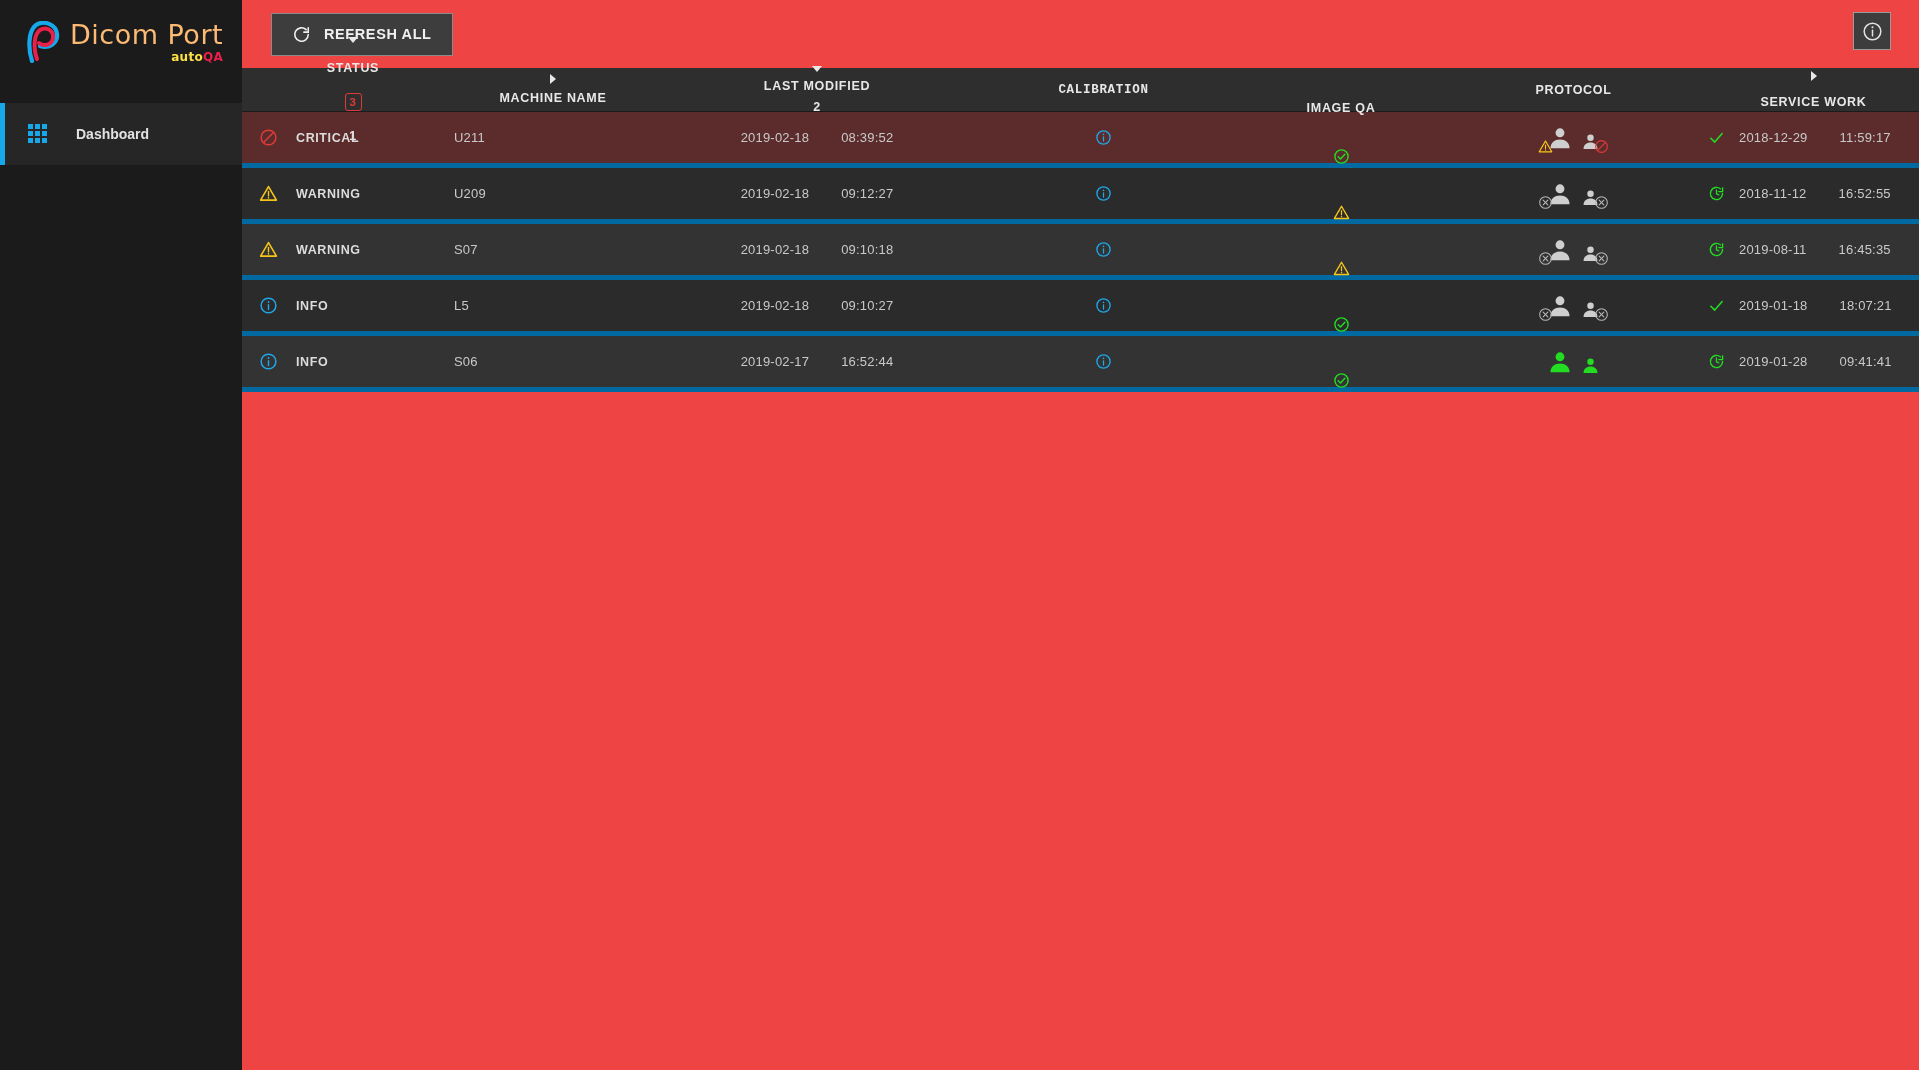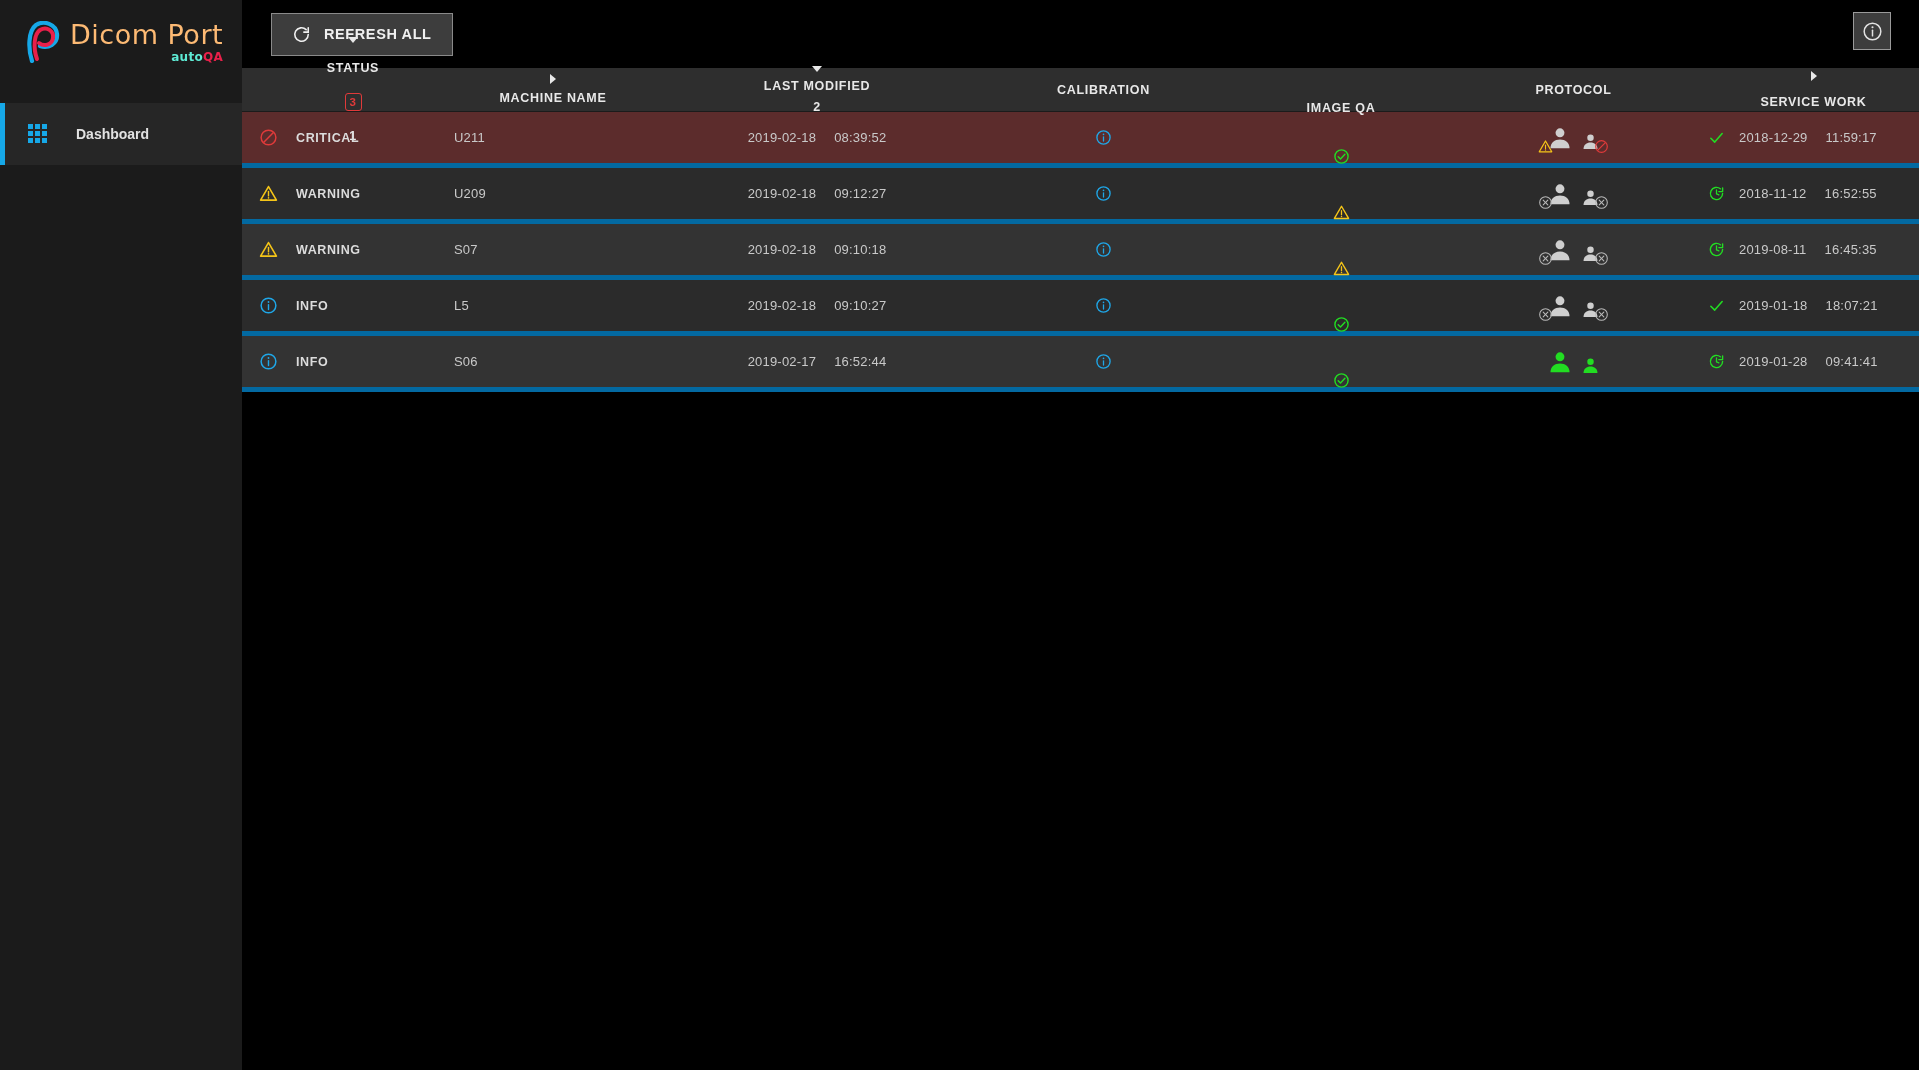--- a/index.html
+++ b/index.html
@@ -27,21 +27,21 @@
   .logo-text-block { display: flex; flex-direction: column; line-height: 1; }
   .logo-text {
     font-size: 27px; letter-spacing: .5px; color: #fdba74;
     font-family: "DejaVu Sans", sans-serif; font-weight: 400;
   }
   .logo-sub {
     font-size: 12px; text-align: right; margin-top: 3px;
     font-family: "DejaVu Sans", sans-serif; font-weight: 700;
     letter-spacing: .3px;
   }
-  .logo-sub .c1 { color: #5eead4; text-align: right; }
+  .logo-sub .c1 { color: #fde047; text-align: right; }
   .logo-sub .c2 { color: #e8204a; }
 
   .nav { margin-top: 20px; text-align: right; }
   .nav-item {
     height: 62px; display: flex; align-items: center;
     padding-left: 28px; position: relative;
     background: #262626; cursor: pointer;
   }
   .nav-item.active::before {
     content: ""; position: absolute; left: 0; top: 0;
@@ -49,21 +49,21 @@
   }
   .nav-icon {
     width: 20px; height: 20px; margin-right: 28px;
     display: grid; grid-template-columns: repeat(3, 5px);
     grid-template-rows: repeat(3, 5px); gap: 2px;
   }
   .nav-icon i { background: #16a8e8; display: block; width: 5px; height: 5px; }
   .nav-label { color: #e2e2e2; font-size: 14px; font-weight: 700; }
 
   
-  .main { flex: 1; position: relative; background: #000000; }
+  .main { flex: 1; position: relative; background: #ef4444; }
 
   .topbar {
     height: 68px; position: relative;
     display: flex; align-items: center;
     padding-left: 29px;
   }
   .refresh-btn {
     height: 43px; min-width: 165px;
     background: #3d3d3d; border: 1px solid #8a8a8a;
     color: #f0f0f0; font-size: 14.5px; font-weight: 700;
@@ -116,28 +116,28 @@
   .row.alt-a { background: #2b2b2b; }
   .row.alt-b { background: #333333; }
 
   .cell { display: flex; align-items: center; justify-content: center;
           height: 100%; position: relative; }
 
   
   .c-status   { width: 205px; justify-content: flex-start; padding-left: 17px; gap: 18px; }
   .c-machine  { width: 205px; justify-content: flex-start; padding-left: 7px; }
   .c-modified { width: 330px; justify-content: center; text-align: right; }
-  .c-calib    { width: 243px; }
+  .c-calib    { width: 243px; font-family: Liberation Mono, monospace; }
   .c-imageqa  { width: 232px; margin-top: 37px; }
   .c-protocol { width: 233px; }
   .c-service  { width: 229px; justify-content: flex-start; padding-left: 18px; gap: 14px; }
 
   .status-label { font-size: 12.5px; font-weight: 700; letter-spacing: .6px; color: #dcdcdc; }
   .cell-text { font-size: 13px; color: #c9c9c9; letter-spacing: .2px; }
-  .dt { display: flex; gap: 18px; }
+  .dt { display: flex; gap: 32px; }
   .dt .time { color: #c9c9c9; }
 
   .icon-svg { display: block; }
   .protocol-icons { display: flex; align-items: flex-end; gap: 2px; }
 </style>
 </head>
 <body>
 
 <div class="app">
 

